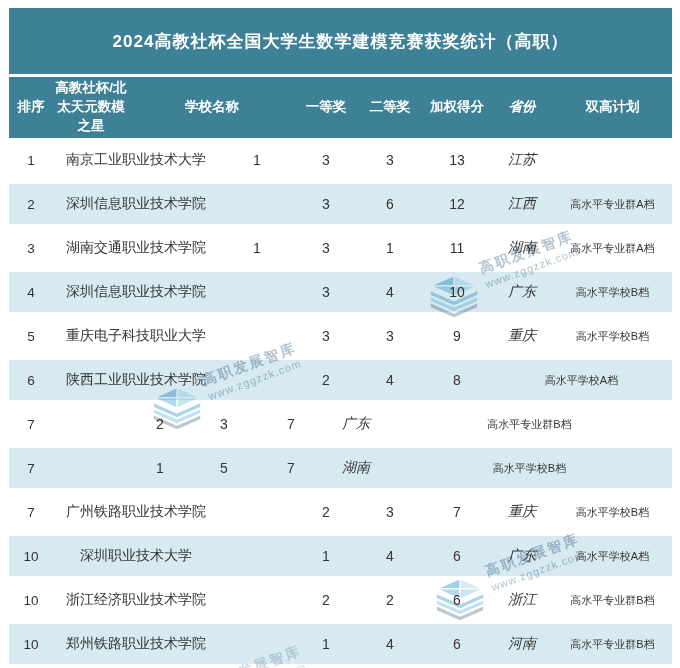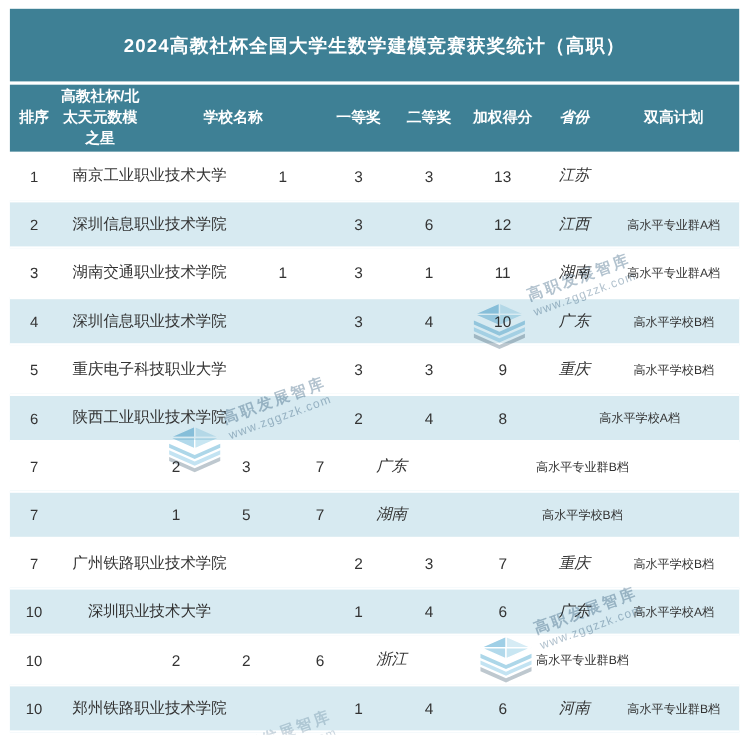--- a/index.html
+++ b/index.html
@@ -189,20 +189,21 @@
     <div class="cell c2"></div>
     <div class="cell c3">1</div>
     <div class="cell c4">4</div>
     <div class="cell c5">6</div>
     <div class="cell c6">广东</div>
     <div class="cell c7">高水平学校A档</div>
   </div>
 
   <div class="row">
     <div class="cell c0">10</div>
+    <div class="cell c1">浙江经济职业技术学院</div>
     <div class="cell c2"></div>
     <div class="cell c3">2</div>
     <div class="cell c4">2</div>
     <div class="cell c5">6</div>
     <div class="cell c6">浙江</div>
     <div class="cell c7">高水平专业群B档</div>
   </div>
 
   <div class="row stripe">
     <div class="cell c0">10</div>

